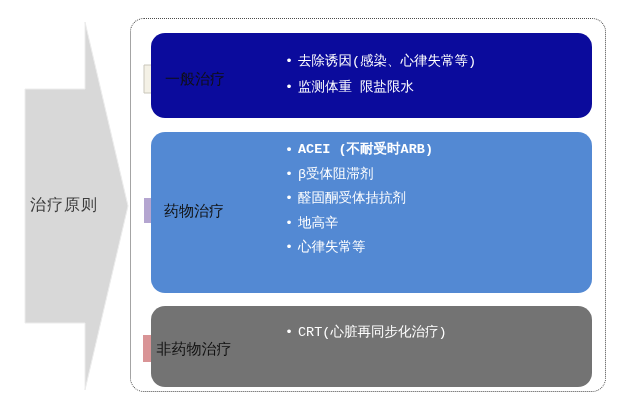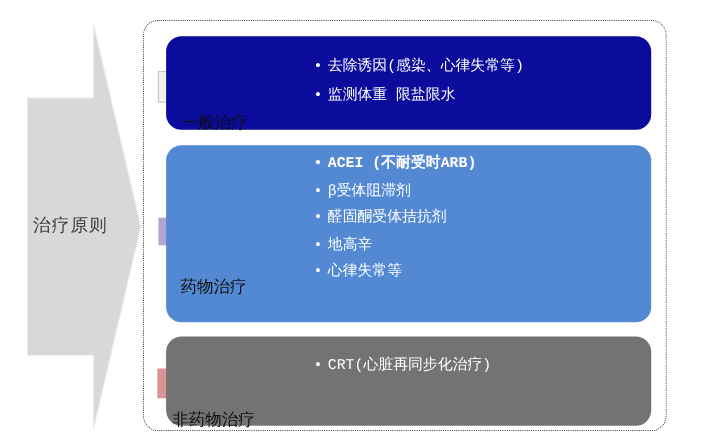--- a/index.html
+++ b/index.html
@@ -26,24 +26,24 @@
     margin:0;list-style:none;padding:0 8px 0 134px;
     color:#ffffff;font-size:13.5px;
   }
   .box-general ul{padding-top:16px;line-height:26px;}
   .box-drug ul{padding-top:6px;line-height:24.5px;}
   .box-nondrug ul{padding-top:14px;line-height:25px;}
   .box li{position:relative;padding-left:13px;white-space:nowrap;}
   .box li::before{content:"\2022";position:absolute;left:0;}
   .box li.bold{font-weight:bold;}
   .arrow-label{
-    position:absolute;text-align:center;color:#101010;font-size:15px;white-space:nowrap;margin-top:32px;
+    position:absolute;text-align:center;color:#101010;font-size:15px;white-space:nowrap;
   }
   .lbl-general{left:150px;top:70px;width:90px;}
-  .lbl-drug{left:150px;top:219px;width:88px;}
+  .lbl-drug{left:150px;top:202px;width:88px;}
   .lbl-nondrug{left:146px;top:340px;width:96px;}
 </style>
 </head>
 <body>
 
 <div class="canvas">
 
   <svg class="shape-layer" viewBox="0 0 640 405">
     <polygon points="25,89 85,89 85,22 128,206 85,390 85,323 25,323" stroke="#ececec" stroke-width="1" fill="#d8d8d8"></polygon>
     <polygon points="144,65 233,65 233,52 263,79 233,106 233,93 144,93" stroke="#c9c6ba" stroke-width="1" fill="#f4f1e6"></polygon>

